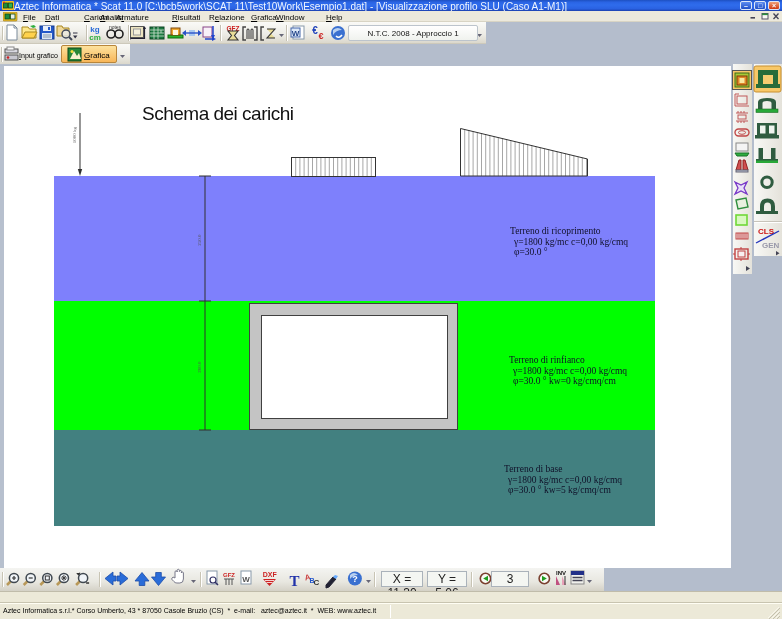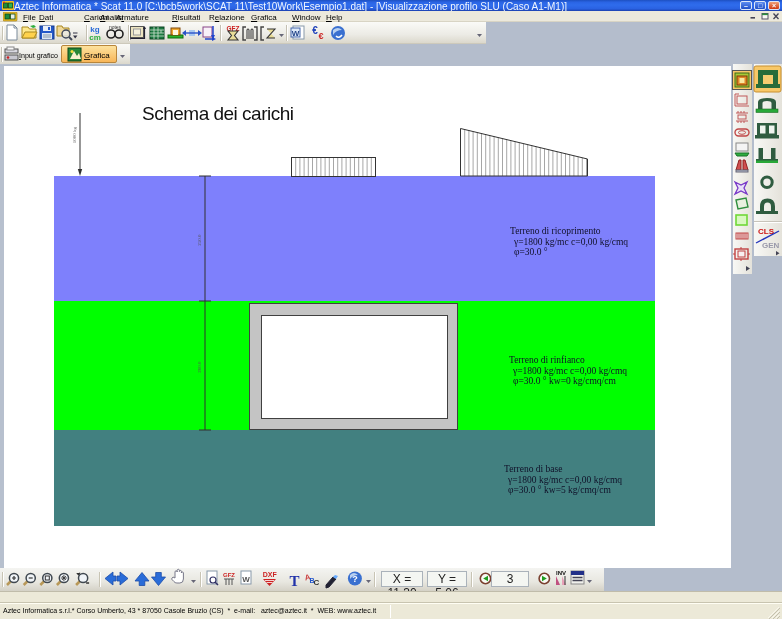--- a/index.html
+++ b/index.html
@@ -78,28 +78,28 @@
   <div class="abs winbtn max">
       <span>□</span>
     </div>
   <div class="abs winbtn close">
       <span>×</span>
     </div>
 
   <div class="abs" id="menubar"></div>
   <div id="menuitems">
       <span style="left:23px"><u>F</u>ile</span>
-      <span style="left:39px"><u>D</u>ati</span>
+      <span style="left:45px"><u>D</u>ati</span>
       <span style="left:84px"><u>C</u>arichi</span>
       <span style="left:100px"><u>A</u>nalisi</span>
       <span style="left:116px">A<u>r</u>mature</span>
       <span style="left:172px"><u>R</u>isultati</span>
       <span style="left:209px">R<u>e</u>lazione</span>
       <span style="left:251px"><u>G</u>rafica</span>
-      <span style="left:292px"><u>W</u>indow</span>
+      <span style="left:276px"><u>W</u>indow</span>
       <span style="left:326px"><u>H</u>elp</span>
     </div>
   <svg class="abs" style="left:744px;top:11px;z-index:5" width="38" height="11" viewBox="0 0 38 11">
     <rect x="6.5" y="6" width="4.5" height="1.6" fill="#445"></rect>
     <rect x="18" y="2.5" width="6" height="5.5" fill="#f8f8f4" stroke="#556"></rect>
     <rect x="18" y="2.5" width="6" height="1.6" fill="#2f8e3f"></rect>
     <path d="M29.5 2.5l5 5.5M34.5 2.5l-5 5.5" stroke="#445" stroke-width="1.3"></path>
   </svg>
 
   <div class="abs" id="toolbar1"></div>
@@ -189,20 +189,21 @@
 
     <text x="315" y="12" font-size="10" font-weight="bold" fill="#2244bb" text-anchor="middle">€</text>
     <text x="321" y="17" font-size="9" font-weight="bold" fill="#cc2222" text-anchor="middle">€</text>
 
     <circle cx="338" cy="11" r="7" fill="#3a70d0"></circle>
     <path d="M333 8q5-4 9 0q-6 0-9 5q0-3 0-5" fill="#b8d0f0"></path>
     <path d="M336 14q3 3 6-1" stroke="#fff" stroke-width="1.5" fill="none"></path>
 
     <path d="M477 12l2.5 3 2.5-3z" fill="#667"></path>
   </svg>
+  <div class="abs" id="combo">N.T.C. 2008 - Approccio 1</div>
 
   <div class="abs" id="toolbar2"></div>
   <div class="abs" id="btn-grafica"></div>
   <svg class="abs" style="left:0;top:44px" width="782" height="21" viewBox="0 0 782 21">
     <line x1="1.5" y1="3" x2="1.5" y2="18" stroke="#c8c4b4"></line>
       <line x1="2.5" y1="3" x2="2.5" y2="18" stroke="#fff"></line>
 
     <rect x="5" y="5" width="13" height="4" fill="#d8d8e0" stroke="#555"></rect>
     <rect x="5" y="11" width="13" height="5" fill="#c8c8d0" stroke="#555"></rect>
     <rect x="7" y="3" width="7" height="3" fill="#f8f8f8" stroke="#888"></rect>

